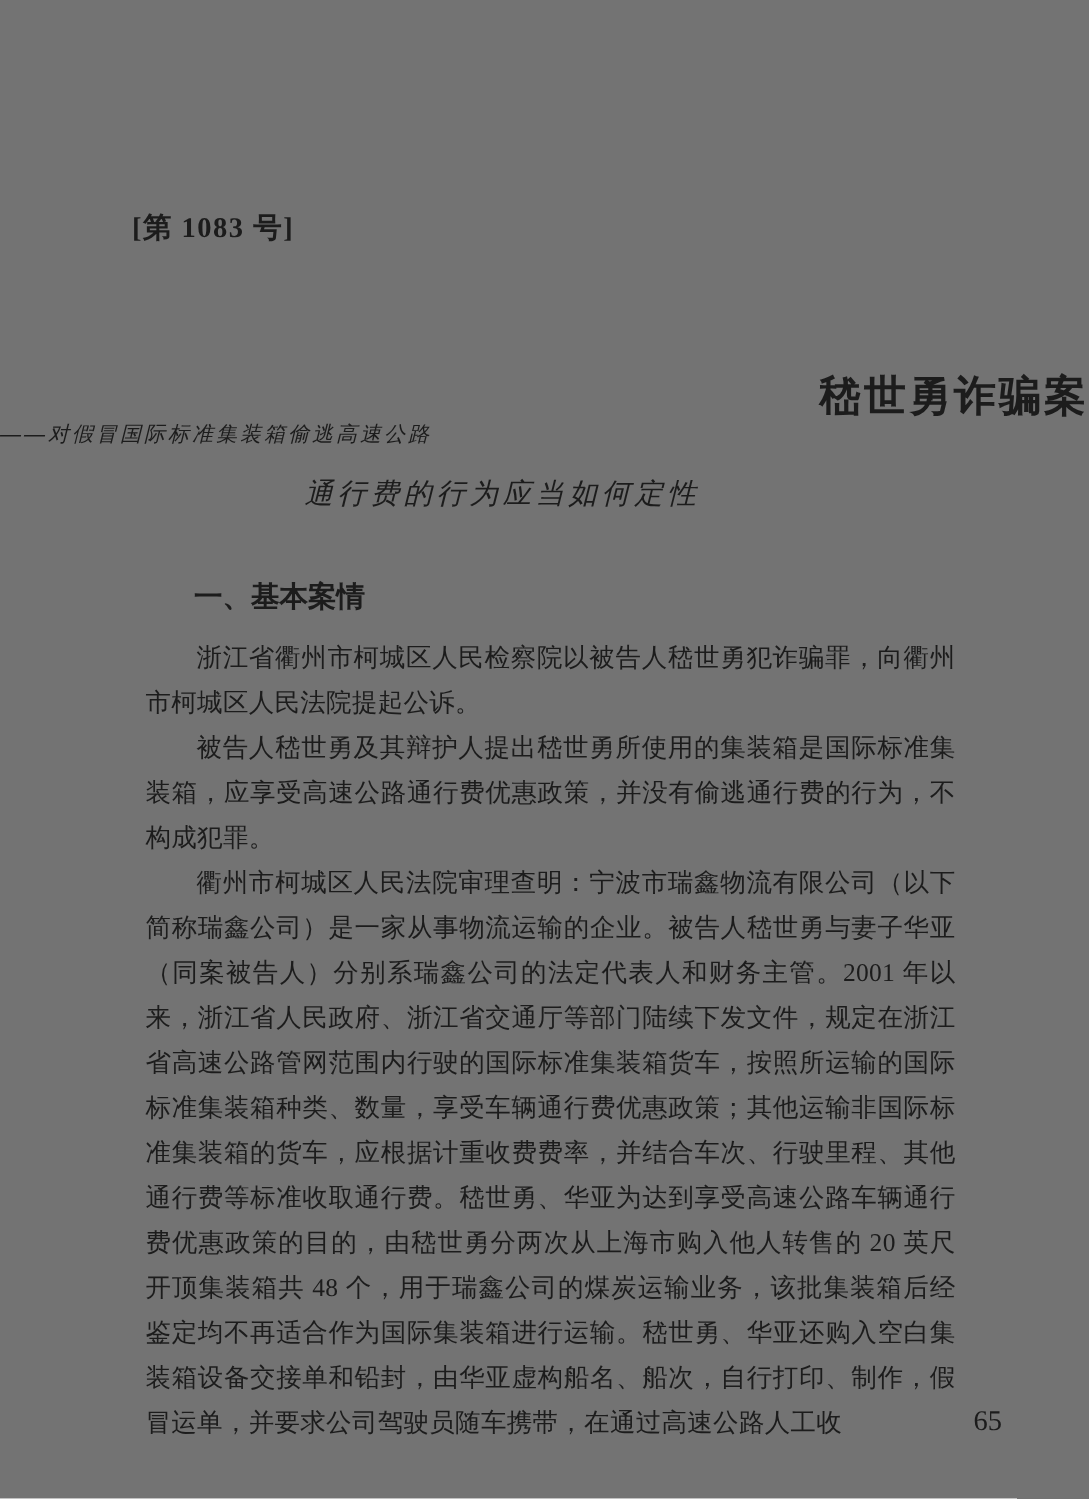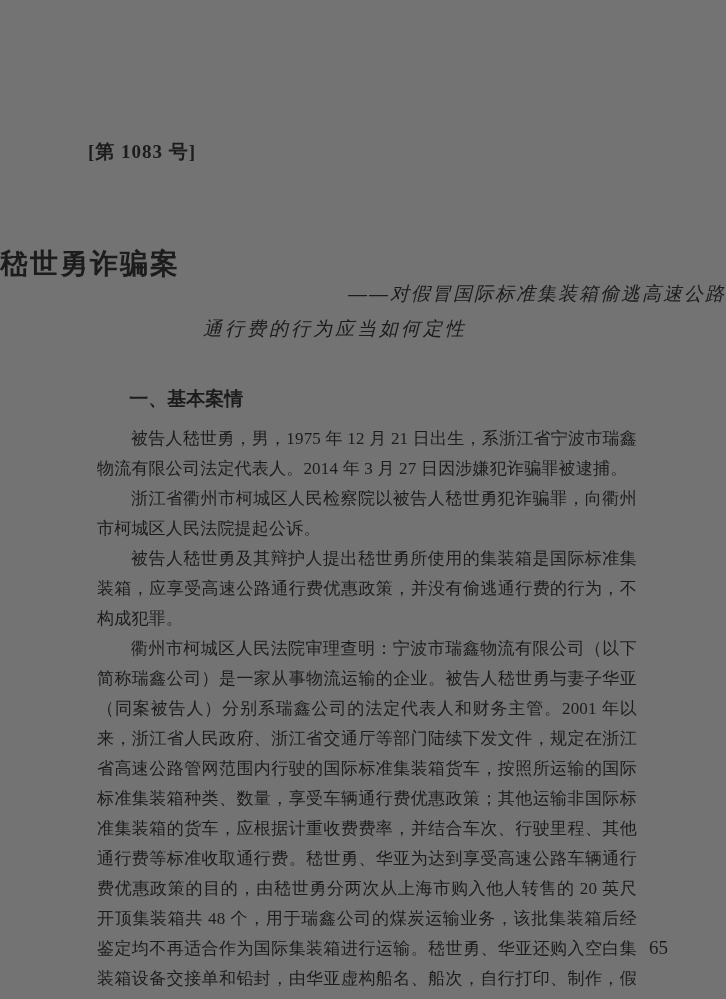--- a/index.html
+++ b/index.html
@@ -23,33 +23,33 @@
     font-size: 19px;
     font-weight: bold;
     letter-spacing: 1px;
     font-family: "Liberation Serif", serif;
   }
   .doc-title {
     position: absolute;
     top: 226px;
     left: 0;
     width: 100%;
-    text-align: left;
+    text-align: right;
     font-size: 28px;
     font-weight: bold;
     letter-spacing: 2px;
     font-family: "Liberation Serif", serif;
   }
   .doc-subtitle-1 {
     position: absolute;
     top: 281px;
     left: 0;
     width: 100%;
-    text-align: right;
-    font-size: 19px;
+    text-align: left;
+    font-size: 14px;
     font-style: italic;
     letter-spacing: 2px;
     font-family: Liberation Sans, sans-serif;
   }
   .doc-subtitle-2 {
     position: absolute;
     top: 316px;
     left: 0;
     width: 100%;
     text-align: center;
@@ -100,21 +100,20 @@
 
   <h1 class="doc-title">嵇世勇诈骗案</h1>
 
   <div class="doc-subtitle-1">——对假冒国际标准集装箱偷逃高速公路</div>
 
   <div class="doc-subtitle-2">通行费的行为应当如何定性</div>
 
   <div class="body-block">
     <h2 class="section-heading">一、基本案情</h2>
 
-    <p class="body-paragraph">被告人嵇世勇，男，1975 年 12 月 21 日出生，系浙江省宁波市瑞鑫物流有限公司法定代表人。2014 年 3 月 27 日因涉嫌犯诈骗罪被逮捕。</p>
 
     <p class="body-paragraph">浙江省衢州市柯城区人民检察院以被告人嵇世勇犯诈骗罪，向衢州市柯城区人民法院提起公诉。</p>
 
     <p class="body-paragraph">被告人嵇世勇及其辩护人提出嵇世勇所使用的集装箱是国际标准集装箱，应享受高速公路通行费优惠政策，并没有偷逃通行费的行为，不构成犯罪。</p>
 
     <p class="body-paragraph">衢州市柯城区人民法院审理查明：宁波市瑞鑫物流有限公司（以下简称瑞鑫公司）是一家从事物流运输的企业。被告人嵇世勇与妻子华亚（同案被告人）分别系瑞鑫公司的法定代表人和财务主管。2001 年以来，浙江省人民政府、浙江省交通厅等部门陆续下发文件，规定在浙江省高速公路管网范围内行驶的国际标准集装箱货车，按照所运输的国际标准集装箱种类、数量，享受车辆通行费优惠政策；其他运输非国际标准集装箱的货车，应根据计重收费费率，并结合车次、行驶里程、其他通行费等标准收取通行费。嵇世勇、华亚为达到享受高速公路车辆通行费优惠政策的目的，由嵇世勇分两次从上海市购入他人转售的 20 英尺开顶集装箱共 48 个，用于瑞鑫公司的煤炭运输业务，该批集装箱后经鉴定均不再适合作为国际集装箱进行运输。嵇世勇、华亚还购入空白集装箱设备交接单和铅封，由华亚虚构船名、船次，自行打印、制作，假冒运单，并要求公司驾驶员随车携带，在通过高速公路人工收</p>
   </div>
 
   <div class="page-number">65</div>
 

